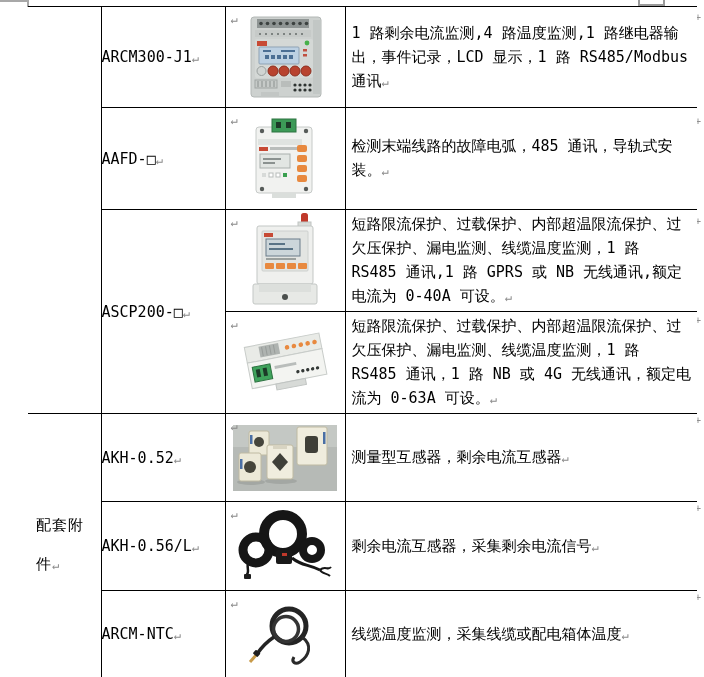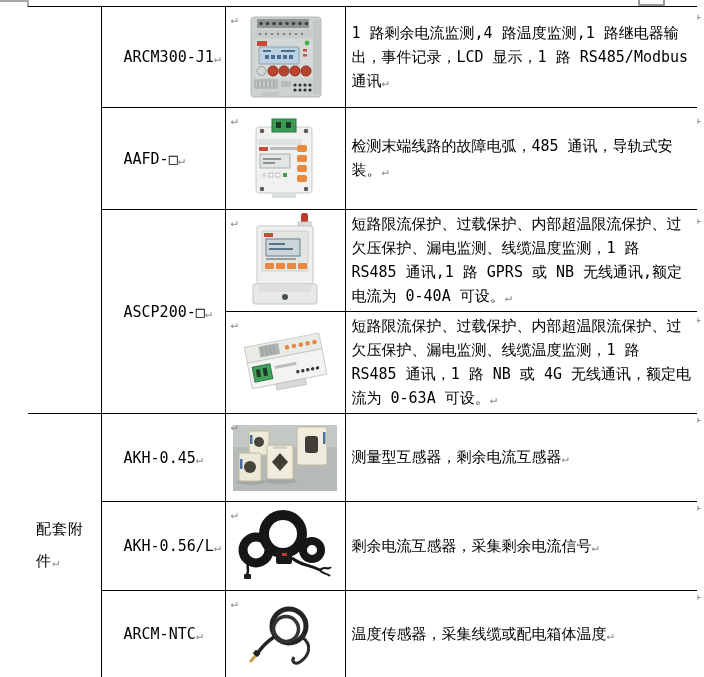--- a/index.html
+++ b/index.html
@@ -7,22 +7,22 @@
     position:relative;width:704px;height:677px;background:#ffffff;overflow:hidden;
     font-family:"DejaVu Sans Mono","DejaVu Sans",monospace;color:#000;
   }
   
   .frag{position:absolute;background:#a8a8a8;}
   .frag-u{position:absolute;left:638px;top:0;width:27px;height:6px;box-sizing:border-box;
     border-left:2px solid #9a9a9a;border-right:2px solid #9a9a9a;border-bottom:2px solid #9a9a9a;background:transparent;}
 
   table.product{position:absolute;left:28px;top:6px;border-collapse:collapse;table-layout:fixed;}
   td{border:1px solid #000;padding:0;vertical-align:middle;background:#fff;}
-  td.cat{border-left:none;font-size:15px;line-height:32px;letter-spacing:1px;padding:0 8px;}
-  td.model{font-size:15px;padding-left:22px;white-space:nowrap;}
+  td.cat{border-left:none;font-size:15px;line-height:39px;letter-spacing:1px;padding:0 8px;}
+  td.model{font-size:15px;padding-left:0;white-space:nowrap;}
   td.imgcell{position:relative;text-align:center;}
   td.desc{border-right:none;font-size:15px;line-height:24px;padding:2px 5px 2px 6px;margin-top:17px;}
   .ret{color:#8a8a8a;font-size:12px;}
   .imgret{position:absolute;left:5px;top:5px;}
   .rowend{position:absolute;color:#8f8f8f;font-size:10px;line-height:10px;}
   svg{display:block;margin:0 auto;}
 </style>
 </head>
 <body>
 
@@ -242,21 +242,21 @@
       <td class="desc">
         <span>短路限流保护、过载保护、内部超温限流保护、过欠压保护、漏电监测、线缆温度监测，1 路 RS485 通讯，1 路 NB 或 4G 无线通讯，额定电流为 0-63A 可设。</span><span class="ret">↵</span>
       </td>
     </tr>
 
     <tr style="height:88px">
       <td class="cat" rowspan="3">
         <span>配套附 件</span><span class="ret">↵</span>
       </td>
       <td class="model">
-        <span>AKH-0.45</span><span class="ret">↵</span>
+        <span>AKH-0.52</span><span class="ret">↵</span>
       </td>
       <td class="imgcell">
         <span class="ret imgret">↵</span>
         <svg width="104" height="70" viewBox="0 0 104 70">
           <rect x="0" y="2" width="104" height="66" fill="#b6bab6"></rect>
           <rect x="0" y="2" width="104" height="22" fill="#c4c8c4"></rect>
           <g>
             <rect x="16" y="8" width="20" height="24" rx="2" fill="#ece9d8" stroke="#bfbaa2"></rect>
             <circle cx="26" cy="19" r="5" fill="#45453c"></circle>
             <rect x="17" y="12" width="2.5" height="9" fill="#4a6fa5"></rect>
@@ -318,18 +318,18 @@
         <svg width="88" height="72" viewBox="0 0 88 72">
           <circle cx="48" cy="28" r="17" fill="none" stroke="#242424" stroke-width="5"></circle>
           <circle cx="45" cy="31" r="12.5" fill="none" stroke="#343434" stroke-width="3.5"></circle>
           <path d="M33 39 C24 45 20 50 16 56" fill="none" stroke="#242424" stroke-width="3.5"></path>
           <line x1="16" y1="56" x2="9" y2="64" stroke="#c89b4a" stroke-width="3"></line>
           <rect x="13" y="53" width="6" height="5" rx="1" transform="rotate(40 16 55)" fill="#1f1f1f"></rect>
           <path d="M61 39 C72 47 68 58 59 64 C54 67 50 64 53 59" fill="none" stroke="#2a2a2a" stroke-width="3"></path>
         </svg>
       </td>
       <td class="desc">
-        <span>温度传感器，采集线缆或配电箱体温度</span><span class="ret">↵</span>
+        <span>线缆温度监测，采集线缆或配电箱体温度</span><span class="ret">↵</span>
       </td>
     </tr>
   </tbody>
     </table>
 </div>
 
 </body></html>

